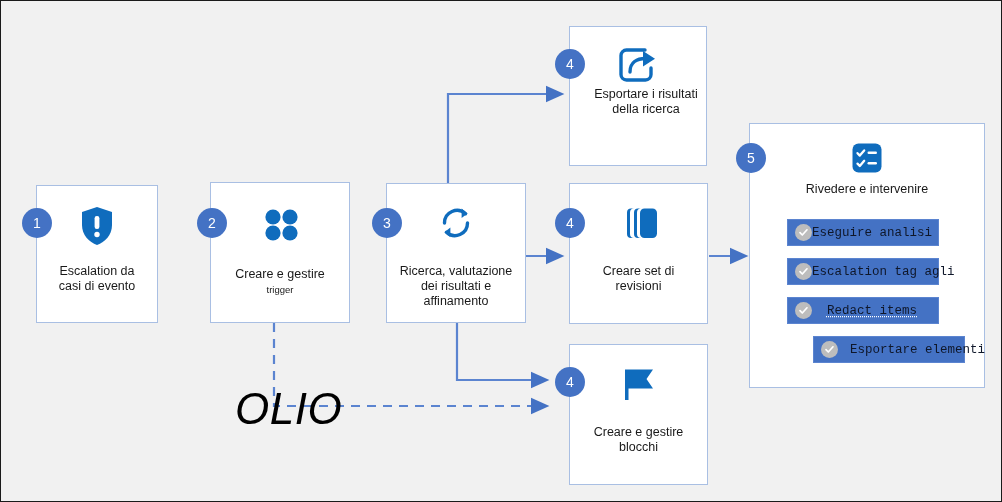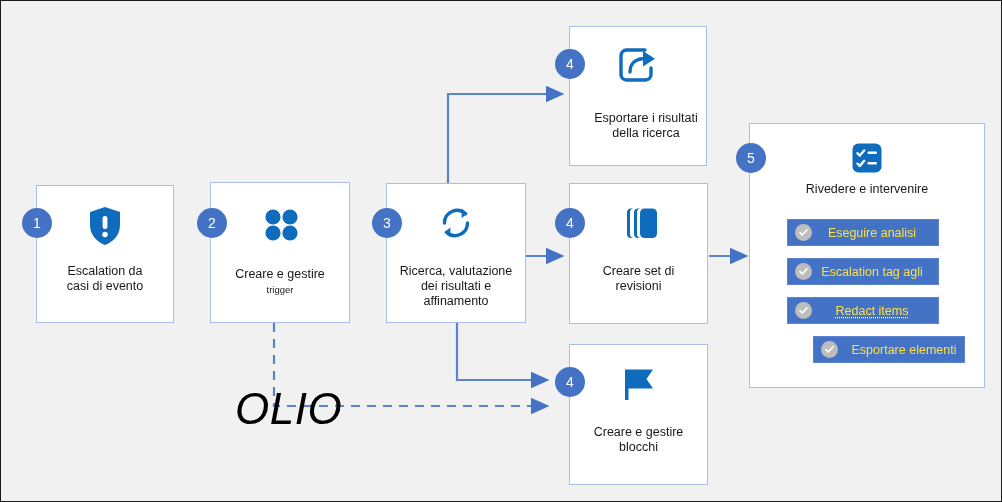--- a/index.html
+++ b/index.html
@@ -98,24 +98,25 @@
     background: #bdbdbd;
     margin-left: 7px;
     display: flex;
     align-items: center;
     justify-content: center;
   }
   .action-btn .chk svg { display:block; }
   .action-btn .btn-text {
     flex: 1 1 auto;
     text-align: center;
-    color: #fde047;
+    color: #0f172a;
     font-size: 12.5px;
     white-space: nowrap;
     padding-right: 6px;
+    font-family: Liberation Mono, monospace;
   }
   .action-btn.overflow .btn-text {
     text-align: center;
     overflow: visible;
     position: relative;
   }
   .action-btn.spell .btn-text {
     text-decoration: underline;
     text-decoration-style: dotted;
     text-decoration-color: #ffffff;
@@ -156,21 +157,21 @@
 
     <path d="M447,182 L447,93 L561,93" fill="none" stroke="#5b84d0" stroke-width="2.2" marker-end="url(#arw)"></path>
 
     <path d="M525,255 L561,255" fill="none" stroke="#5b84d0" stroke-width="2.2" marker-end="url(#arw)"></path>
 
     <path d="M456,322 L456,379 L546,379" fill="none" stroke="#5b84d0" stroke-width="2.2" marker-end="url(#arw)"></path>
 
     <path d="M708,255 L745,255" fill="none" stroke="#5b84d0" stroke-width="2.2" marker-end="url(#arw)"></path>
   </svg>
 
-  <div class="node" style="left:35px; top:184px; width:138px; height:138px;">
+  <div class="node" style="left:35px; top:184px; width:122px; height:138px;">
     <div class="node-icon" style="top:18px; height:44px;">
       <svg width="34" height="40" viewBox="0 0 34 40">
         <path d="M17 1 L32 6 L32 19 C32 29 25 36 17 39 C9 36 2 29 2 19 L2 6 Z" fill="#0f6cbd"></path>
         <rect x="14.6" y="10" width="4.8" height="13" rx="2.2" fill="#ffffff"></rect>
         <circle cx="17" cy="28.5" r="2.7" fill="#ffffff"></circle>
       </svg>
     </div>
     <div class="node-label" style="top:78px;">Escalation da
 casi di evento</div>
   </div>
@@ -205,21 +206,21 @@
   <div class="badge" style="left:371px; top:207px;">3</div>
 
   <div class="node" style="left:568px; top:25px; width:138px; height:140px;">
     <div class="node-icon" style="top:16px; height:44px;">
       <svg width="40" height="38" viewBox="0 0 40 38">
         <path d="M27 4 H8.5 A5.5 5.5 0 0 0 3 9.5 V28.5 A5.5 5.5 0 0 0 8.5 34 H27.5 A5.5 5.5 0 0 0 33 28.5 V22" fill="none" stroke="#0f6cbd" stroke-width="3.4" stroke-linecap="round"></path>
         <path d="M12 26 C12 16 19 12.5 27.5 12.5" fill="none" stroke="#0f6cbd" stroke-width="3.4" stroke-linecap="round"></path>
         <path d="M25 5 L37 12.8 L25 20.6 Z" fill="#0f6cbd"></path>
       </svg>
     </div>
-    <div class="node-label" style="top:84px;padding-left:20px;">Esportare i risultati
+    <div class="node-label" style="top:60px;padding-left:20px;">Esportare i risultati
 della ricerca</div>
   </div>
   <div class="badge" style="left:554px; top:48px;">4</div>
 
   <div class="node" style="left:568px; top:182px; width:139px; height:141px;">
     <div class="node-icon" style="top:18px; height:44px;">
       <svg width="42" height="38" viewBox="0 0 42 38">
         <path d="M9 7.5 C9 5 10.5 3.5 13 3.5 L16 3.5 C13.5 3.5 12 5 12 7.5 V29 C12 31.5 13.5 33 16 33 L13 33 C10.5 33 9 31.5 9 29 Z" fill="#0f6cbd"></path>
         <path d="M16 7.5 C16 5 17.5 3.5 20 3.5 L23 3.5 C20.5 3.5 19 5 19 7.5 V29 C19 31.5 20.5 33 23 33 L20 33 C17.5 33 16 31.5 16 29 Z" fill="#0f6cbd"></path>
         <rect x="22" y="3.5" width="17" height="29.5" rx="4.5" fill="#0f6cbd"></rect>

